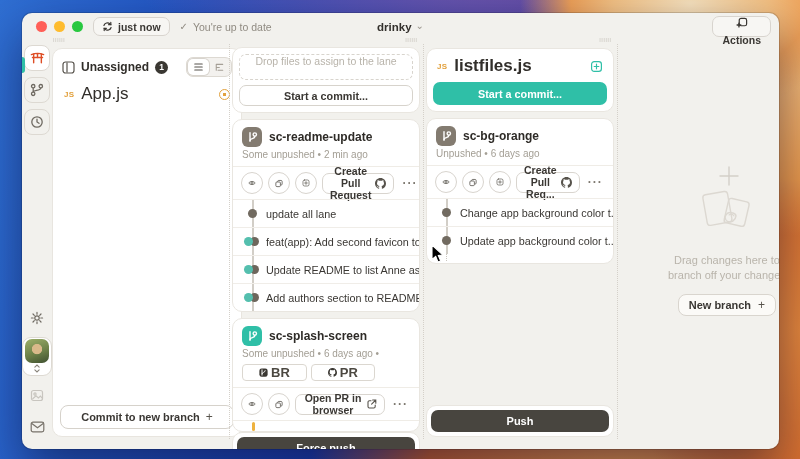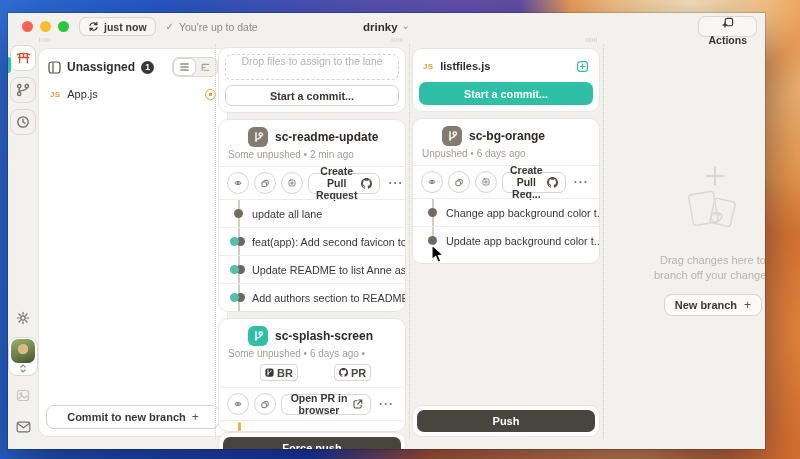--- a/index.html
+++ b/index.html
@@ -6,22 +6,22 @@
     font-family:"Liberation Sans","DejaVu Sans",sans-serif;-webkit-font-smoothing:antialiased;}
   .screen{position:relative;width:800px;height:459px;}
   .wallpaper{position:absolute;inset:0;
     background:
       radial-gradient(170px 110px at 690px 4px,#f7e2bd 0%,#f3c183 45%,#eda057 70%,rgba(237,160,87,0) 100%),
       radial-gradient(300px 200px at 812px 80px,#f3b876 0%,#ec9a4a 50%,rgba(236,154,74,0) 78%),
       radial-gradient(250px 300px at 800px 330px,#e8883b 0%,#d96f2e 45%,rgba(217,111,46,0) 72%),
       radial-gradient(430px 230px at 630px 480px,#ef9d4d 0%,#c85f2c 48%,rgba(200,95,44,0) 75%),
       radial-gradient(500px 280px at 470px -70px,#8a63b0 0%,rgba(138,99,176,0) 70%),
       linear-gradient(100deg,#2f6fd3 0%,#2254c2 22%,#1b3cae 45%,#2d2f97 62%,#55409d 78%,#7a52a5 100%);}
-  .window{position:absolute;left:8px;top:13px;width:757px;height:436px;background:#f2f1ed;
-    border-radius:0;box-shadow:0 22px 50px rgba(8,12,50,.5),0 0 0 1px rgba(0,0,0,.15);overflow:hidden;}
+  .window{position:absolute;left:22px;top:13px;width:757px;height:436px;background:#f2f1ed;
+    border-radius:10px;box-shadow:0 22px 50px rgba(8,12,50,.5),0 0 0 1px rgba(0,0,0,.15);overflow:hidden;}
   
   .titlebar{position:relative;height:27px;display:flex;align-items:center;padding:0 8px;gap:10px;}
   .lights{display:flex;gap:7px;padding-left:6px;}
   .light{width:11px;height:11px;border-radius:50%;}
   .light.r{background:#ff5f57}.light.y{background:#febc2e}.light.g{background:#28c840}
   .sync-btn{display:flex;align-items:center;gap:5px;height:19px;padding:0 8px;border:1px solid #d8d4ce;
     border-radius:7px;background:#f7f6f3;font-size:10.5px;font-weight:700;color:#3a3733;}
   .uptodate{display:flex;align-items:center;gap:5px;font-size:10.5px;color:#908b82;}
   .uptodate .chk{color:#8f8a81;font-size:10px;font-weight:700;}
   .project-title{position:absolute;left:50%;transform:translateX(-50%);display:flex;align-items:center;gap:4px;
@@ -58,46 +58,46 @@
   .panel-title{font-size:12px;font-weight:700;color:#312e2a;}
   .count-badge{width:13px;height:13px;border-radius:50%;background:#3a3732;color:#fff;font-size:8.5px;
     font-weight:700;display:flex;align-items:center;justify-content:center;}
   .toggle-group{margin-left:auto;display:flex;border:1px solid #ddd9d2;border-radius:7px;padding:1px;background:#f3f1ee;}
   .tg{width:21px;height:16px;border-radius:5px;display:flex;align-items:center;justify-content:center;
     color:#57534c;background:transparent;border:none;}
   .tg.active{background:#fff;box-shadow:0 0 0 1px #d8d4ce;}
   .tg.inactive{color:#a59f96;}
   .file-row{display:flex;align-items:center;gap:7px;height:22px;padding:0 4px;margin-top:5px;}
   .js-badge{font-size:8px;font-weight:800;color:#e2a03b;letter-spacing:.2px;}
-  .file-name{font-size:11px;color:#312e2a;}
+  .file-name{font-size:17px;color:#312e2a;}
   .status-ring{margin-left:auto;width:9px;height:9px;border:1.6px solid #e2a23f;border-radius:50%;
     background:radial-gradient(circle,#e2a23f 0 24%,transparent 28%);}
   .commit-new-btn{margin-top:auto;height:24px;border:1px solid #d6d2cb;border-radius:8px;background:#fff;
     display:flex;align-items:center;justify-content:center;gap:6px;font-size:11px;font-weight:700;color:#3a3733;}
   .plus-glyph{font-size:12px;font-weight:400;color:#57534c;}
   
   .lane{width:188px;flex:none;display:flex;flex-direction:column;}
   .card{background:#fff;border:1px solid #e9e6e0;border-radius:10px;overflow:hidden;flex:none;}
   .gap6{margin-top:6px;}
   .topcard{padding:6px;}
   .dropzone{height:24px;border:1.3px dashed #d8d4cd;border-radius:7px;display:flex;align-items:flex-start;
     justify-content:center;font-size:10.5px;color:#b8b3aa;}
   .start-commit{margin-top:5px;height:21px;width:100%;border:1px solid #d7d3cc;border-radius:7px;background:#fff;
     display:flex;align-items:center;justify-content:center;font-size:10.8px;font-weight:600;color:#3a3733;}
   .start-commit.teal{background:#2fbfa7;border:none;color:#fff;height:23px;font-weight:700;}
   .bhead{padding:7px 9px 6px;}
-  .btitle-row{display:flex;align-items:center;gap:7px;height:20px;margin-left:20px;}
+  .btitle-row{display:flex;align-items:center;gap:7px;height:20px;}
   .bicon{width:20px;height:20px;border-radius:6px;display:flex;align-items:center;justify-content:center;flex:none;}
   .bicon.gray{background:#837b70;}
   .bicon.teal{background:#2fbfa7;}
   .bname{font-size:12px;font-weight:700;color:#2e2b27;}
   .bmeta{font-size:10px;color:#a39e94;margin-top:2px;}
   .badges{display:flex;gap:4px;margin-top:5px;}
-  .badge{display:flex;align-items:center;gap:3px;height:15px;padding:0 4px;border:1px solid #dbd7d0;
-    border-radius:4px;font-size:11px;font-weight:800;color:#4c4841;background:#fff;margin-left:32px;}
+  .badge{display:flex;align-items:center;gap:3px;height:15px;padding:0 16px;border:1px solid #dbd7d0;
+    border-radius:4px;font-size:13px;font-weight:800;color:#4c4841;background:#fff;}
   .action-row{display:flex;align-items:center;gap:5px;padding:16px 8px;border-top:1px solid #efece6;height:30px;box-sizing:border-box;}
   .circ{width:22px;height:22px;border:1px solid #d8d4ce;border-radius:50%;background:#fff;display:flex;
     align-items:center;justify-content:center;color:#57534c;flex:none;}
   .pr-btn{display:flex;align-items:center;gap:4px;height:21px;padding:0 7px;border:1px solid #d9d5cf;
     border-radius:7px;background:#fff;font-size:10.5px;font-weight:600;color:#3a3733;}
   .more-btn{margin-left:auto;border:none;background:none;color:#7d786f;font-size:12px;font-weight:700;
     letter-spacing:1px;padding:0 3px;}
   .commits{position:relative;}
   .commits::before{content:"";position:absolute;left:19px;top:0;bottom:0;width:1.5px;background:#d2cec7;}
   .commit-row{position:relative;height:27px;display:flex;align-items:center;padding-left:33px;

